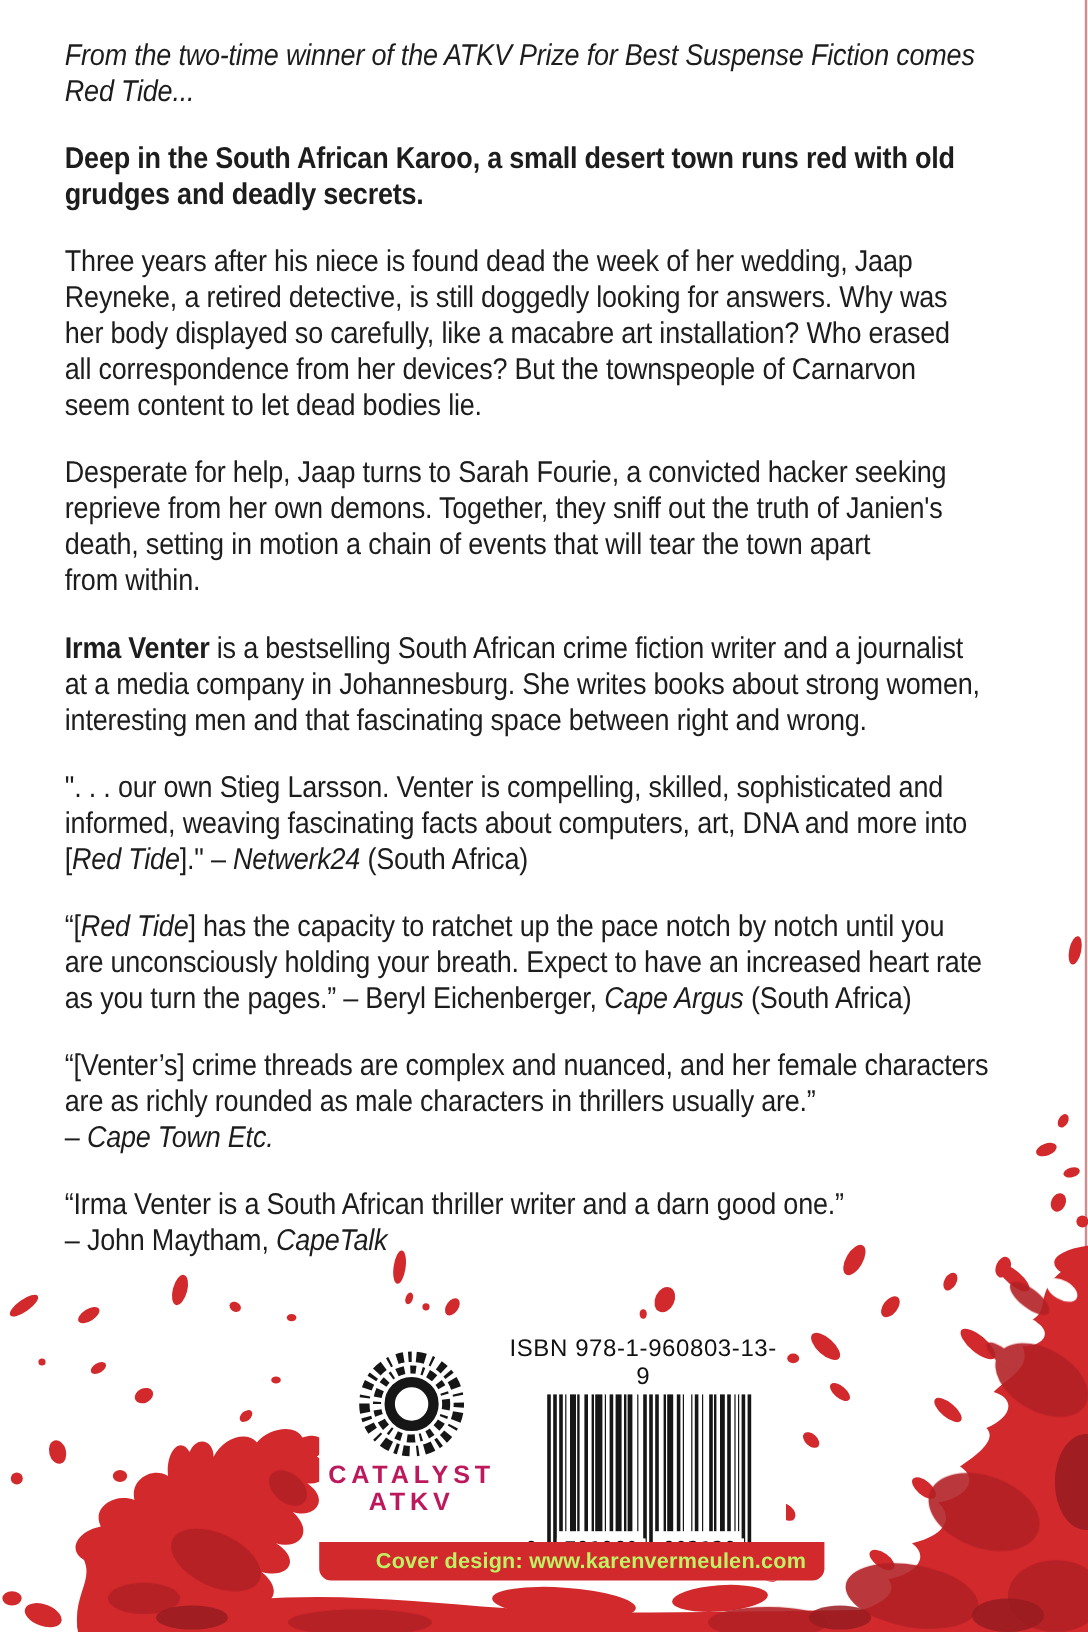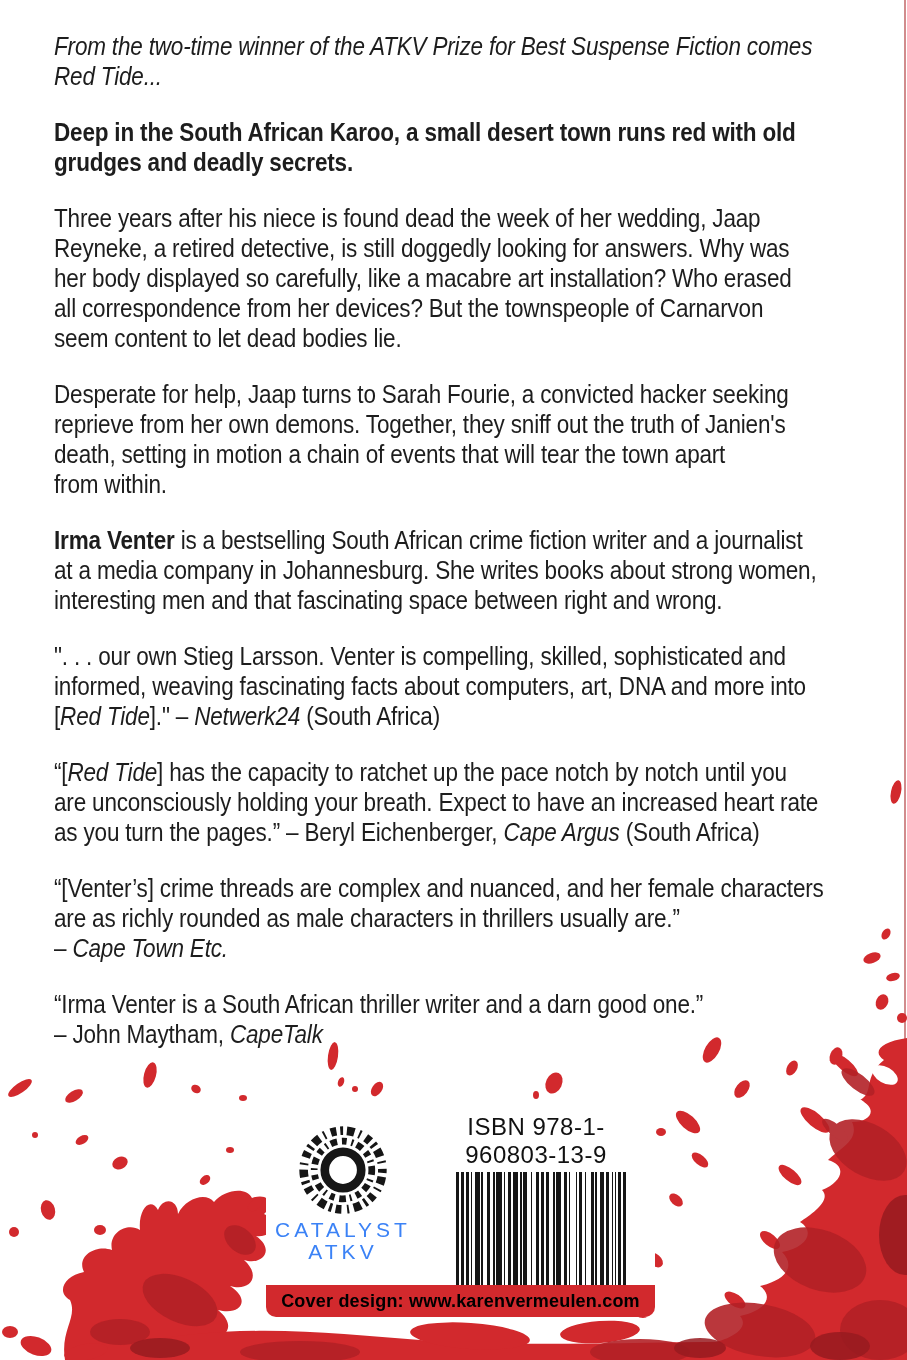--- a/index.html
+++ b/index.html
@@ -26,35 +26,35 @@
   
   .splatter{position:absolute;left:0;top:0;width:907px;height:1360px;z-index:1;pointer-events:none;}
 
   
   .isbn-box{
     position:absolute;left:266px;top:1107px;width:389px;height:210px;
     background:#ffffff;border-radius:10px;z-index:2;
   }
   .logo-col{position:absolute;left:2px;top:15px;width:150px;text-align:center;}
   .logo-col svg{display:block;margin:0 auto;}
-  .pub-line{font-weight:400;color:#3b82f6;font-size:21px;line-height:21px;letter-spacing:4px;margin-top:1px;}
+  .pub-line{font-weight:700;color:#be185d;font-size:21px;line-height:21px;letter-spacing:4px;margin-top:1px;}
   .code-col{position:absolute;left:158px;top:4px;width:224px;text-align:center;}
-  .isbn-label{font-size:24px;color:#111;letter-spacing:.5px;margin:2px 0 3px 0;}
+  .isbn-label{font-size:20px;color:#111;letter-spacing:.5px;margin:2px 0 3px 0;}
   .barcode{position:relative;width:196px;height:140px;margin:0 auto;}
   .bars{position:absolute;left:0;top:0;width:196px;height:140px;}
   .bars div{position:absolute;top:0;background:#161616;}
   .bc-digits{position:absolute;left:0;bottom:0;width:196px;height:22px;
     font-family:"DejaVu Sans Mono","Liberation Mono",monospace;font-size:17px;color:#111;}
   .bc-digits .d-first{position:absolute;left:0;bottom:0;}
   .bc-digits .d-left{position:absolute;left:26px;bottom:0;width:74px;text-align:center;background:#fff;}
   .bc-digits .d-right{position:absolute;left:108px;bottom:0;width:74px;text-align:center;background:#fff;}
   .credit-strip{
     position:absolute;left:0;bottom:0;width:100%;height:32px;
     background:var(--blood_red,#d2292d);border-radius:0 0 10px 10px;
-    color:#000000;font-weight:700;font-size:18px;line-height:32px;text-align:center;letter-spacing:.2px;
+    color:#bef264;font-weight:700;font-size:18px;line-height:32px;text-align:center;letter-spacing:.2px;padding-left:32px;
   }
 </style>
 </head>
 <body>
 
 <svg class="splatter" viewBox="0 0 907 1360" xmlns="http://www.w3.org/2000/svg" aria-hidden="true">
   <g fill="var(--blood_red)">
 
     <path d="M907,1038 C880,1042 872,1052 884,1060 C862,1078 875,1092 860,1100
              C878,1108 872,1122 852,1122 C860,1140 840,1148 828,1160

